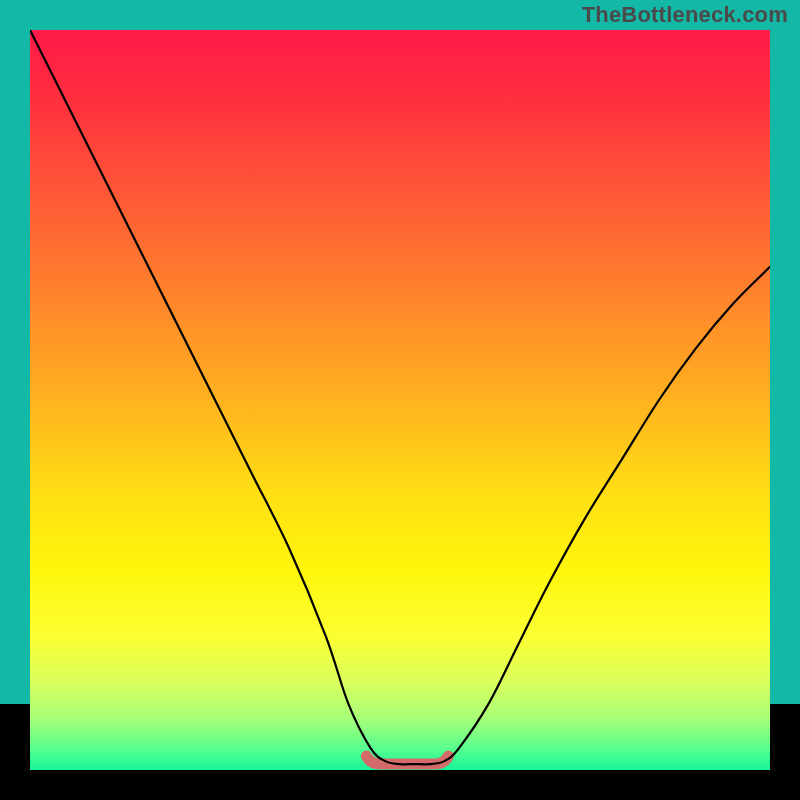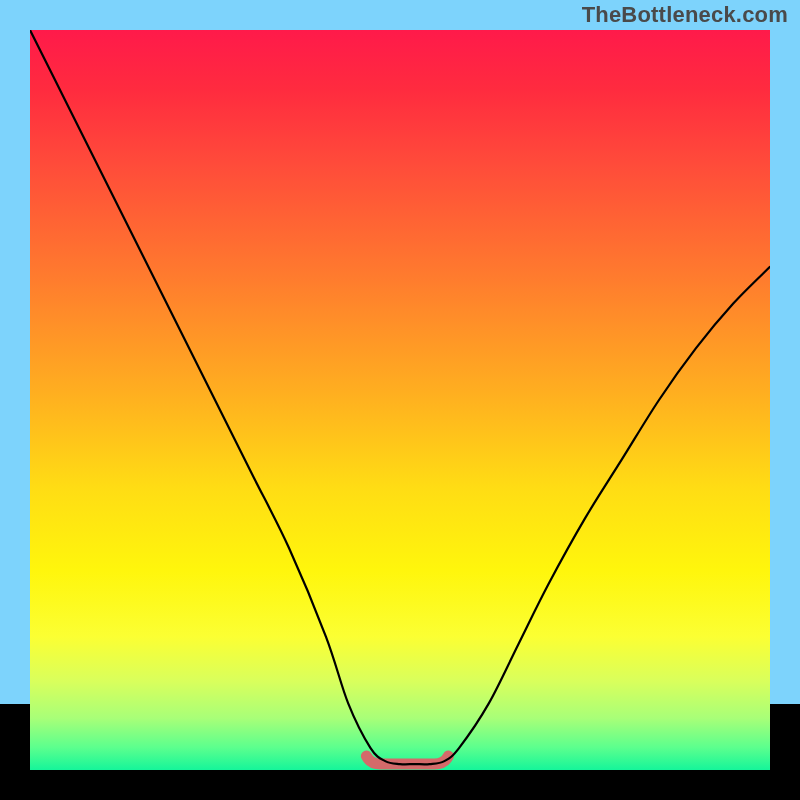--- a/index.html
+++ b/index.html
@@ -10,21 +10,21 @@
     background: #000;
     overflow: hidden;
     font-family: Arial, Helvetica, sans-serif;
   }
   .frame {
     position: absolute;
     left: 0;
     top: 0;
     width: 800px;
     height: 704px;
-    background: #7dd3fc;
+    background: #14b8a6;
   }
   .watermark {
     position: absolute;
     top: 2px;
     right: 12px;
     color: #4a4a4a;
     font-size: 22px;
     font-weight: 600;
     letter-spacing: 0.2px;
     z-index: 50;

